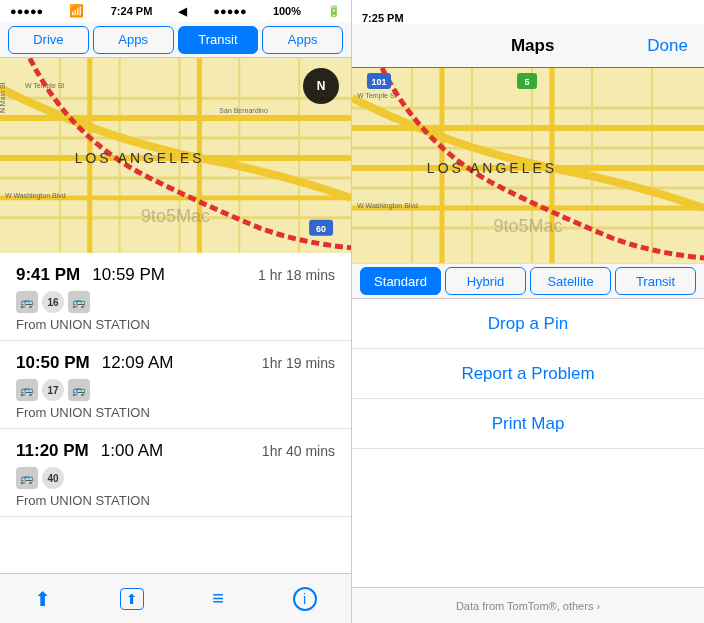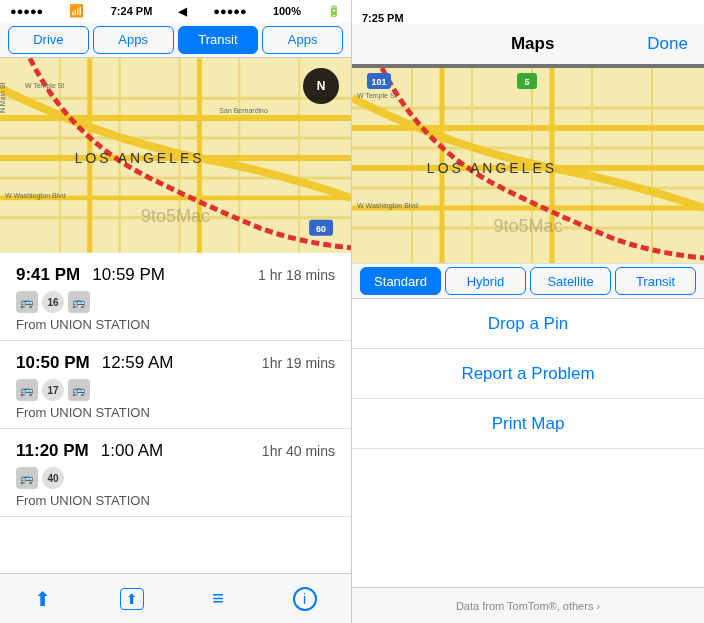--- a/index.html
+++ b/index.html
@@ -212,21 +212,21 @@
       justify-content: space-between;
       padding: 12px 10px;
       font-size: 11px;
       font-weight: 600;
       flex-direction: column;
     }
 
     .nav-bar-right {
       height: 44px;
       background: #f7f7f7;
-      border-bottom: 4px solid #737373;
+      border-bottom: 1px solid #737373;
       display: flex;
       align-items: center;
       justify-content: space-between;
       padding: 0 16px;
       gap: 24px;
     }
     .nav-title {
       font-size: 17px;
       font-weight: 600;
       color: #000;
@@ -397,21 +397,21 @@
         <div class="transit-icon">🚌</div>
         <div class="route-num">16</div>
         <div class="transit-icon">🚌</div>
       </div>
       <div class="route-from">From UNION STATION</div>
     </div>
 
     <div class="route-item">
       <div class="route-times">
         <span class="route-depart">10:50 PM</span>
-        <span class="route-arrive">12:59 AM</span>
+        <span class="route-arrive">12:09 AM</span>
         <span class="route-duration">1hr 19 mins</span>
       </div>
       <div class="route-icons">
         <div class="transit-icon">🚌</div>
         <div class="route-num">17</div>
         <div class="transit-icon">🚌</div>
       </div>
       <div class="route-from">From UNION STATION</div>
     </div>
 

